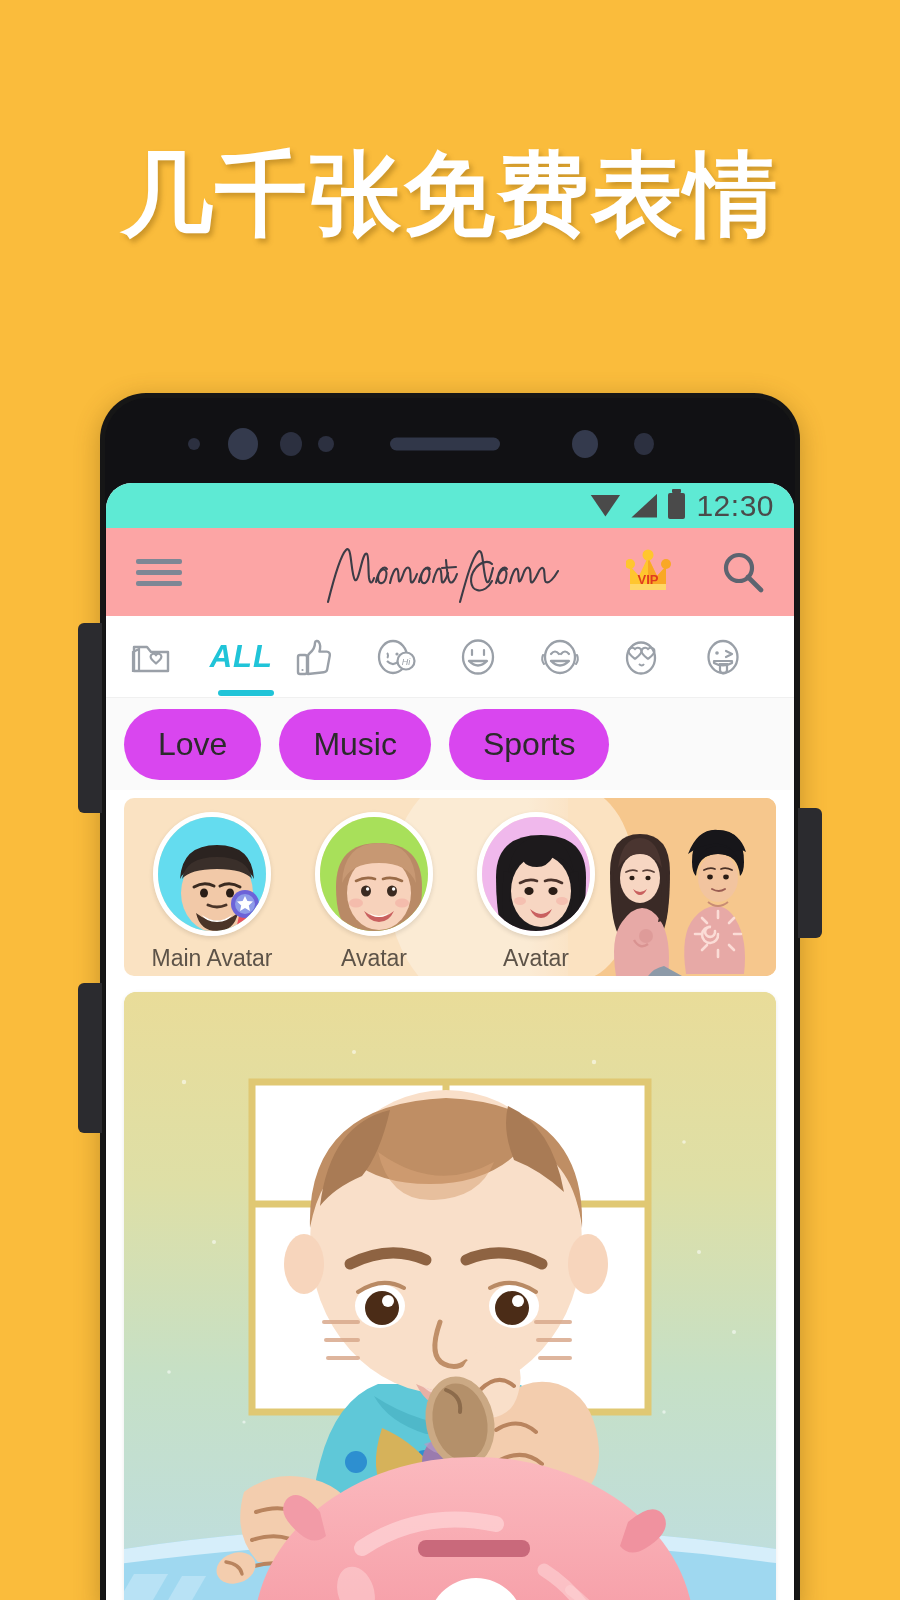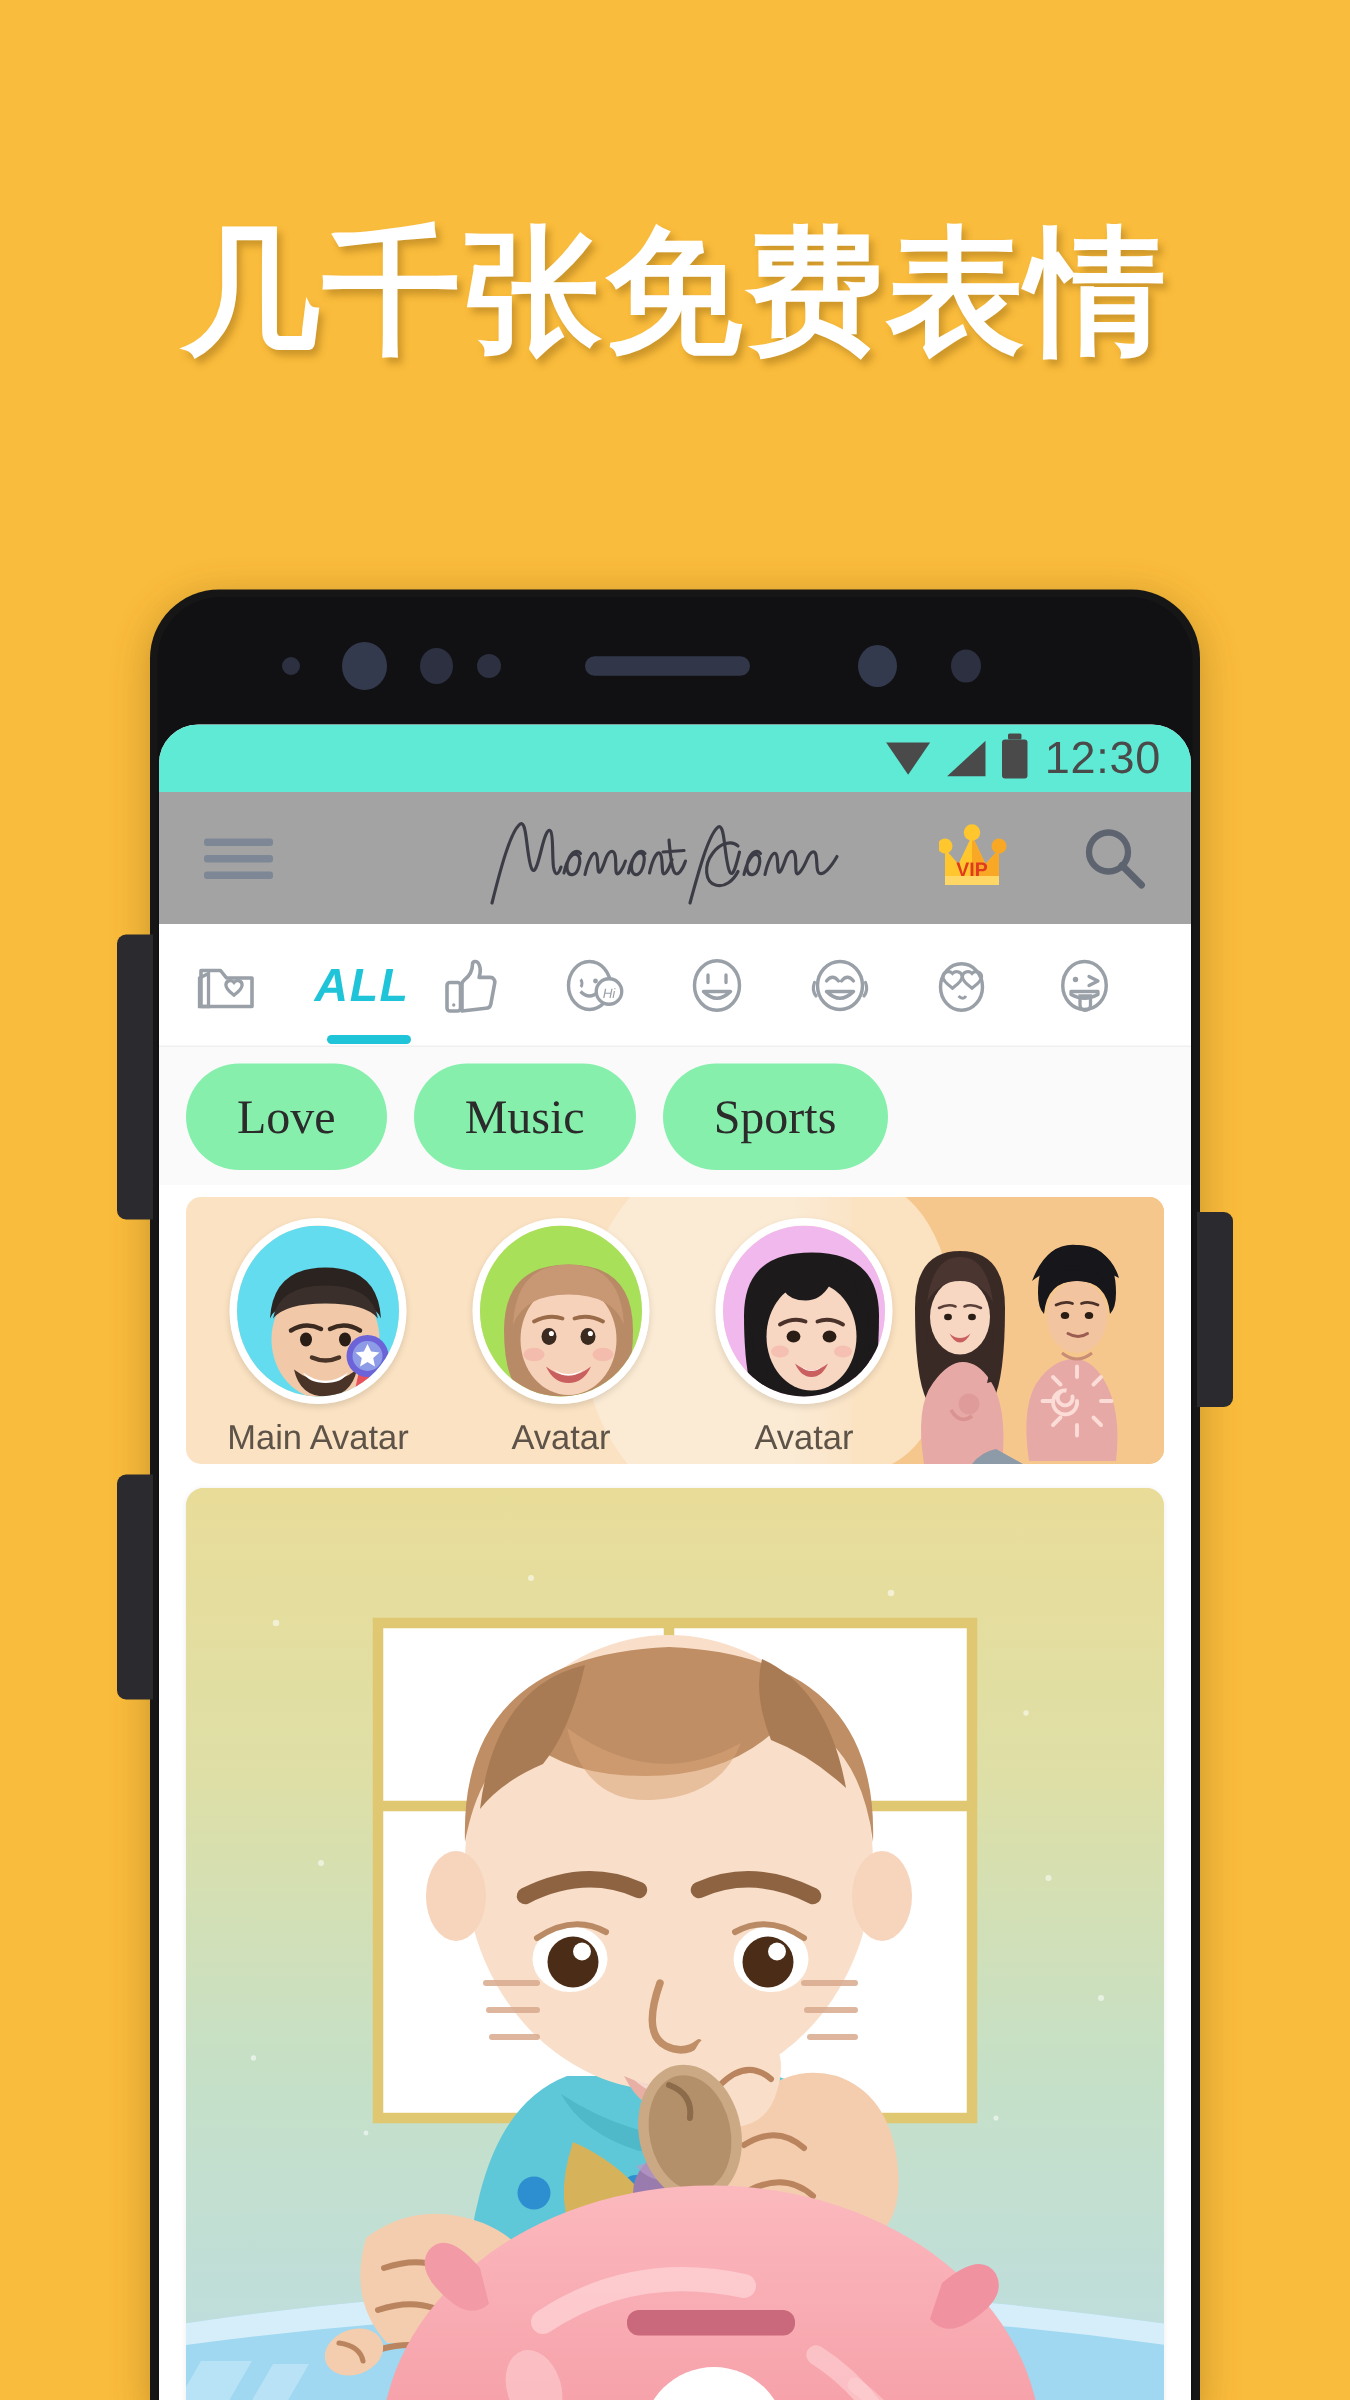--- a/index.html
+++ b/index.html
@@ -85,21 +85,21 @@
   .ic-batt{
     width:17px; height:26px; background:#4a4a4a; border-radius:2px; position:relative;
   }
   .ic-batt:before{
     content:""; position:absolute; top:-4px; left:4px; width:9px; height:4px;
     background:#4a4a4a; border-radius:1px;
   }
 
   
   .appbar{
-    height:88px; background:#a3a3a3; display:flex; align-items:center;
+    height:88px; background:#fca5a5; display:flex; align-items:center;
     padding:0 30px; position:relative;
   }
   .hamburger{ width:46px; cursor:pointer; }
   .hamburger span{
     display:block; height:5px; background:#7d8795; border-radius:2px; margin:6px 0;
   }
   .logo{
     position:absolute; left:50%; transform:translateX(-52%);
     width:250px; height:68px;
   }
@@ -126,22 +126,22 @@
     content:""; position:absolute; bottom:2px; left:8px; right:8px;
     height:6px; background:#20C4D8; border-radius:3px;
   }
 
   
   .chips{
     height:92px; background:#fafafa; display:flex; align-items:center;
     gap:18px; padding:0 18px; overflow:hidden;
   }
   .chip{
-    flex:0 0 auto; background:#86efac; color:#2b2b2b;
-    border-radius:36px; padding:17px 34px; font-size:32px; white-space:nowrap;font-family:Liberation Serif, serif;
+    flex:0 0 auto; background:#d946ef; color:#2b2b2b;
+    border-radius:36px; padding:17px 34px; font-size:32px; white-space:nowrap;
   }
 
   
   .avatar-card{
     margin:8px 18px 0 18px; height:178px; border-radius:10px;
     background:linear-gradient(90deg,#fae2c2 0%,#fae2c2 62%,#f6c98d 78%,#f3bd78 100%);
     position:relative; overflow:hidden; display:flex; align-items:flex-start;
   }
   .avatar-card .blob{
     position:absolute; right:158px; top:-40px; width:230px; height:260px;

